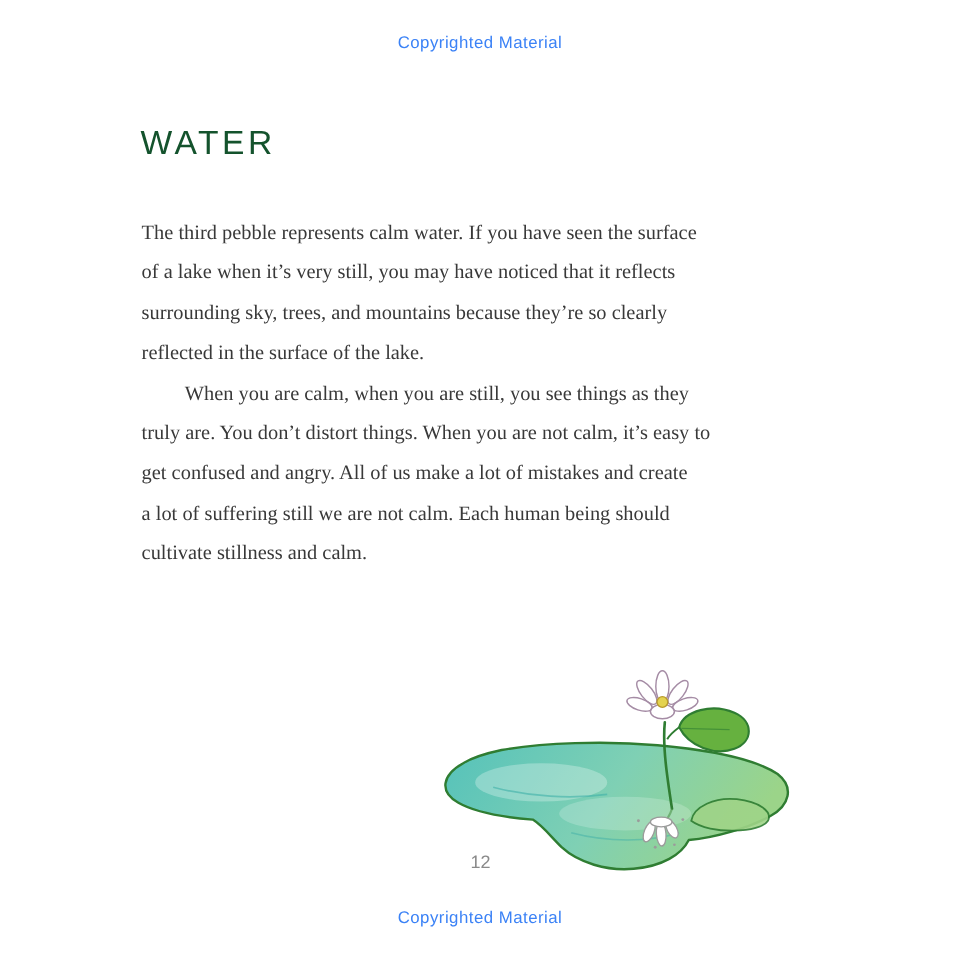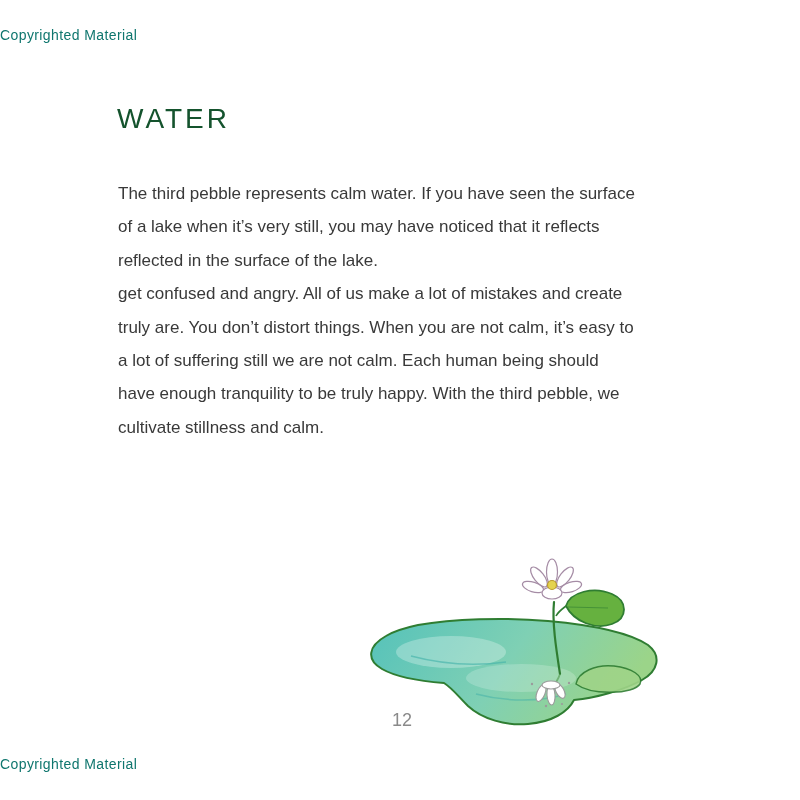--- a/index.html
+++ b/index.html
@@ -12,21 +12,22 @@
     position: relative;
     width: 800px;
     height: 800px;
     background: #ffffff;
     overflow: hidden;
   }
   .copyright {
     position: absolute;
     left: 0;
     width: 100%;
-    color: #0f766e;
+    text-align: center;
+    color: #3b82f6;
     font-size: 14px;
     letter-spacing: 0.4px;
   }
   .copyright.top { top: 27px; }
   .copyright.bottom { top: 756px; }
   .heading {
     position: absolute;
     left: 117px;
     top: 103px;
     margin: 0;
@@ -37,54 +38,55 @@
   }
   .body-text {
     position: absolute;
     left: 118px;
     top: 177px;
     width: 570px;
     font-size: 17px;
     line-height: 33.4px;
     color: #393939;
   }
-  .line { white-space: nowrap; }
+  .line { white-space: nowrap; font-family: Liberation Serif, serif; }
   .line.indent { text-indent: 36px; }
   .illustration {
     position: absolute;
     left: 356px;
     top: 556px;
     width: 320px;
     height: 190px;
   }
   .page-number {
     position: absolute;
     left: 392px;
     top: 710px;
     color: #8a8a8a;
-    font-size: 18px;
+    font-size: 15px;
   }
 </style>
 </head>
 <body>
 
 <div class="page">
 
   <div class="copyright top">Copyrighted Material</div>
 
   <h1 class="heading">WATER</h1>
 
   <div class="body-text">
     <div class="line">The third pebble represents calm water. If you have seen the surface</div>
     <div class="line">of a lake when it’s very still, you may have noticed that it reflects</div>
+    <div class="line">surrounding sky, trees, and mountains because they’re so clearly</div>
     <div class="line">reflected in the surface of the lake.</div>
+    <div class="line indent">When you are calm, when you are still, you see things as they</div>
+    <div class="line">truly are. You don’t distort things. When you are not calm, it’s easy to</div>
     <div class="line">get confused and angry. All of us make a lot of mistakes and create</div>
-    <div class="line">truly are. You don’t distort things. When you are not calm, it’s easy to</div>
     <div class="line">a lot of suffering still we are not calm. Each human being should</div>
-    <div class="line">have enough tranquility to be truly happy. With the third pebble, we</div>
     <div class="line">cultivate stillness and calm.</div>
   </div>
 
   <div class="illustration">
     <svg width="320" height="190" viewBox="0 0 320 190" xmlns="http://www.w3.org/2000/svg">
       <defs>
         <linearGradient id="pondGrad" x1="0" y1="0" x2="1" y2="0.25">
           <stop offset="0" stop-color="#55c2ba"></stop>
           <stop offset="0.55" stop-color="#7fd0b4"></stop>
           <stop offset="1" stop-color="#9bd489"></stop>

